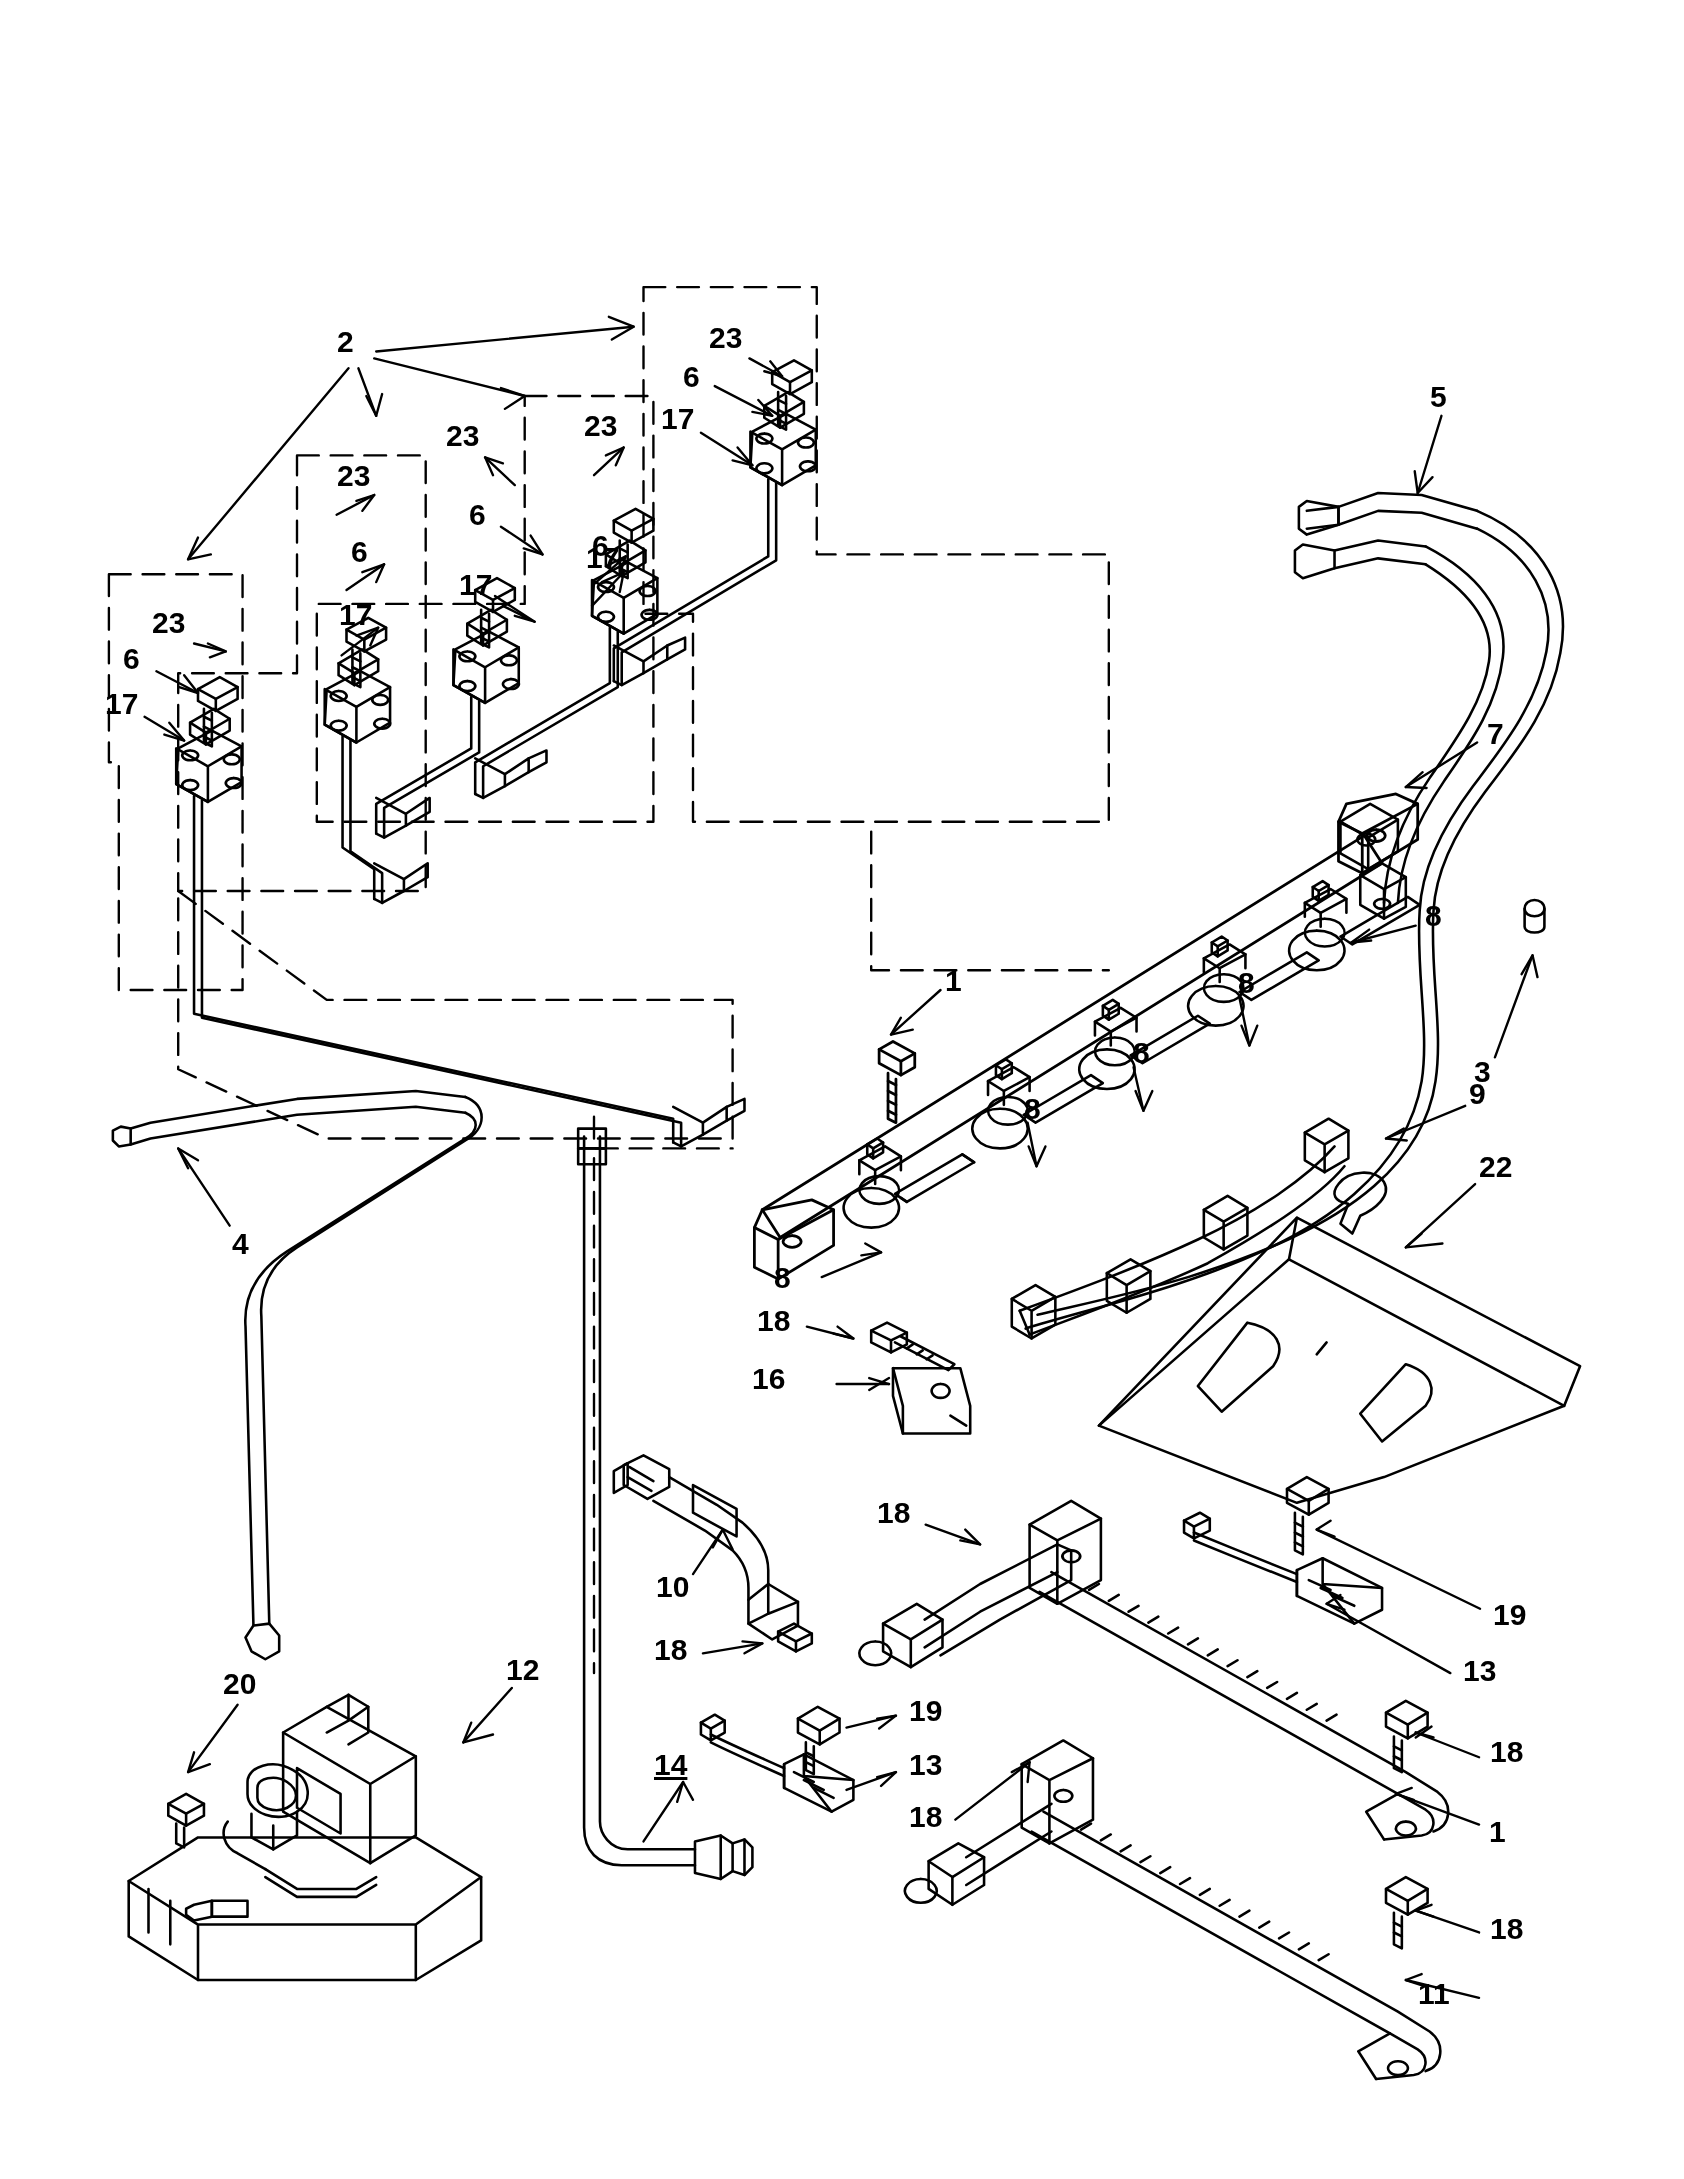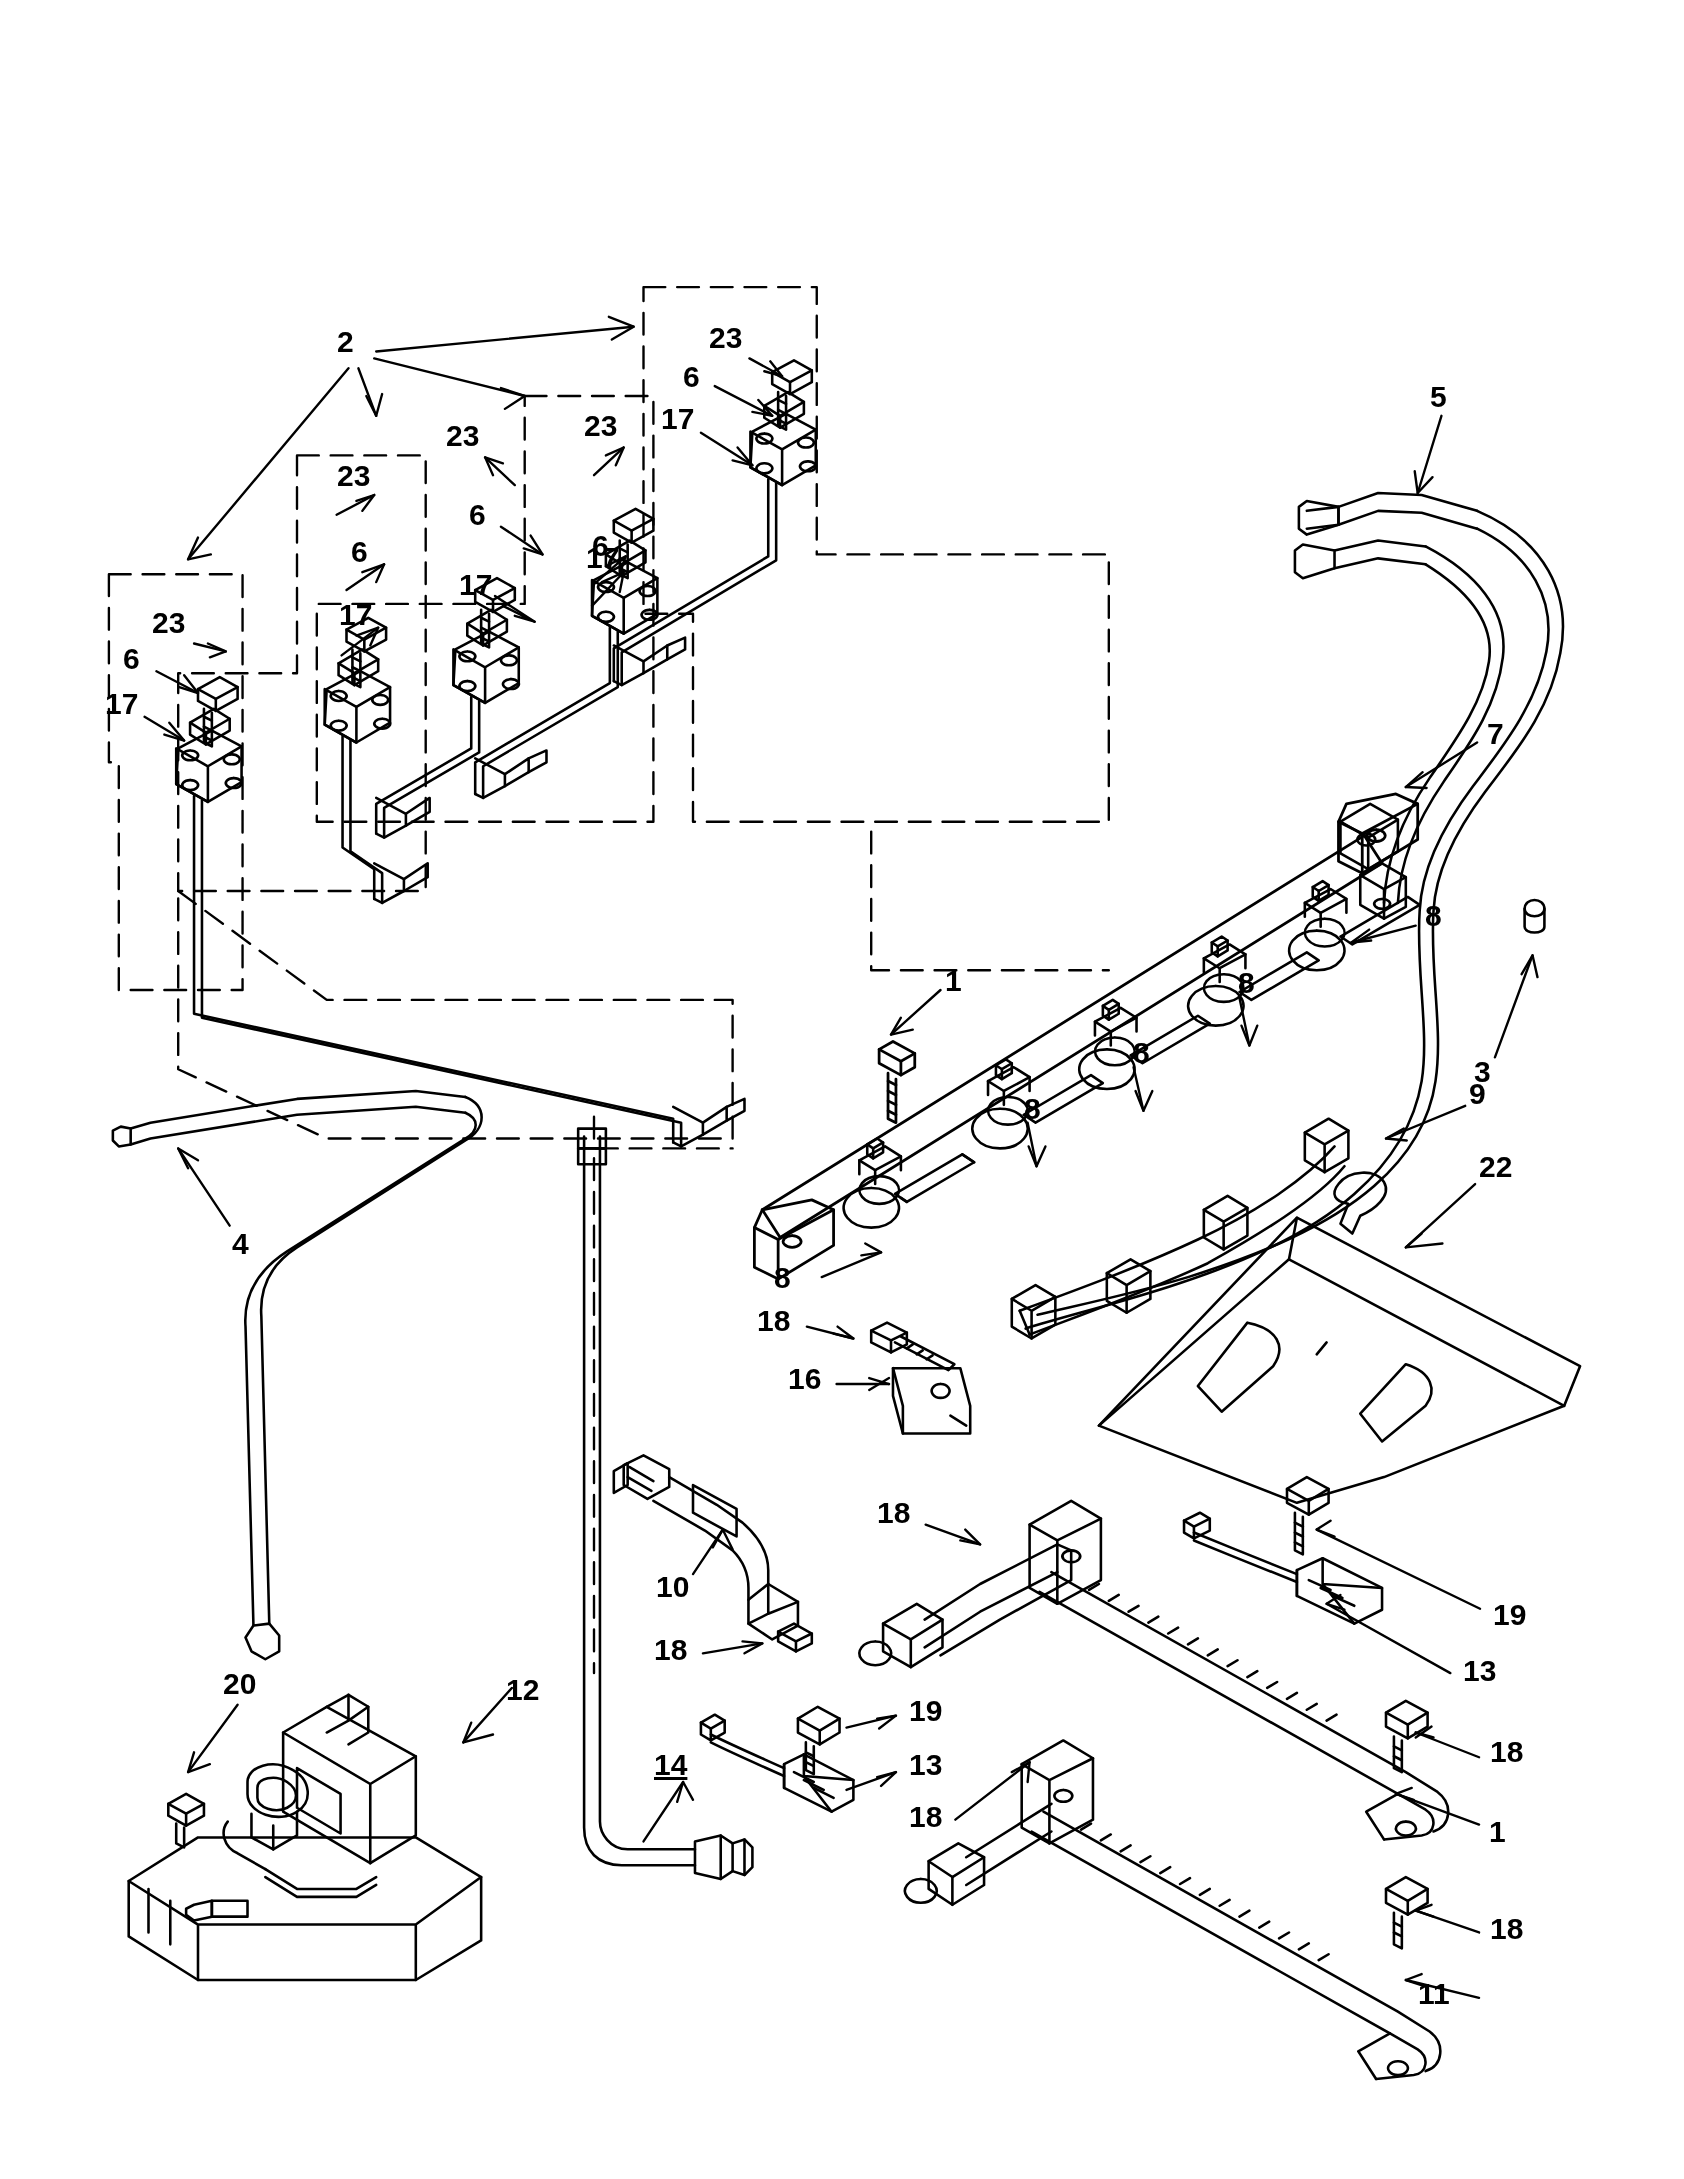--- a/index.html
+++ b/index.html
@@ -619,33 +619,33 @@
   <div class="callout" style="left:1469px; top:1079px;">9</div>
 
   <div class="callout" style="left:945px;  top:966px;">1</div>
   <div class="callout" style="left:1238px; top:968px;">8</div>
   <div class="callout" style="left:1133px; top:1038px;">8</div>
   <div class="callout" style="left:1024px; top:1094px;">8</div>
   <div class="callout" style="left:1479px; top:1152px;">22</div>
 
   <div class="callout" style="left:774px;  top:1263px;">8</div>
   <div class="callout" style="left:757px;  top:1306px;">18</div>
-  <div class="callout" style="left:788px;  top:1364px;">16</div>
+  <div class="callout" style="left:752px;  top:1364px;">16</div>
   <div class="callout" style="left:232px;  top:1229px;">4</div>
 
   <div class="callout" style="left:877px;  top:1498px;">18</div>
   <div class="callout" style="left:656px;  top:1572px;">10</div>
   <div class="callout" style="left:1493px; top:1600px;">19</div>
   <div class="callout" style="left:1463px; top:1656px;">13</div>
   <div class="callout" style="left:654px;  top:1635px;">18</div>
   <div class="callout" style="left:909px;  top:1696px;">19</div>
   <div class="callout" style="left:909px;  top:1750px;">13</div>
   <div class="callout" style="left:909px;  top:1802px;">18</div>
   <div class="callout" style="left:654px;  top:1750px;text-decoration:underline;">14</div>
   <div class="callout" style="left:1490px; top:1737px;">18</div>
   <div class="callout" style="left:1489px; top:1817px;">1</div>
   <div class="callout" style="left:1490px; top:1914px;">18</div>
   <div class="callout" style="left:1418px; top:1979px;">11</div>
   <div class="callout" style="left:223px;  top:1669px;text-align:center;">20</div>
-  <div class="callout" style="left:506px;  top:1655px;margin-top:20px;">12</div>
+  <div class="callout" style="left:506px;  top:1655px;">12</div>
 
 </div>
 
 
 </body></html>

